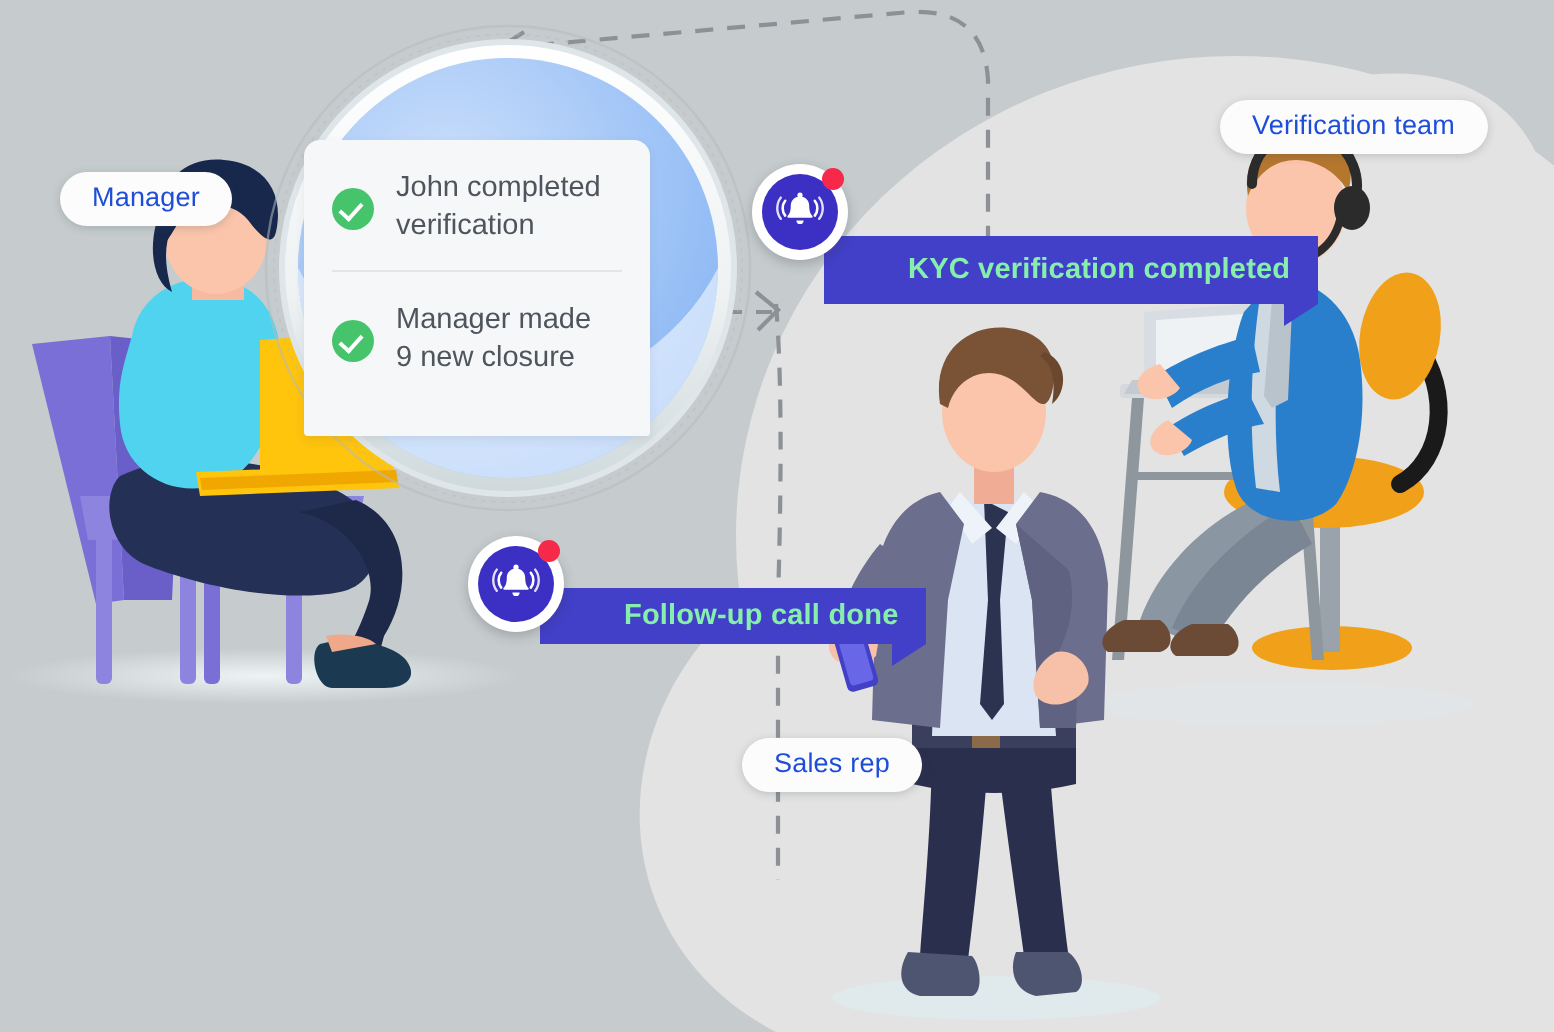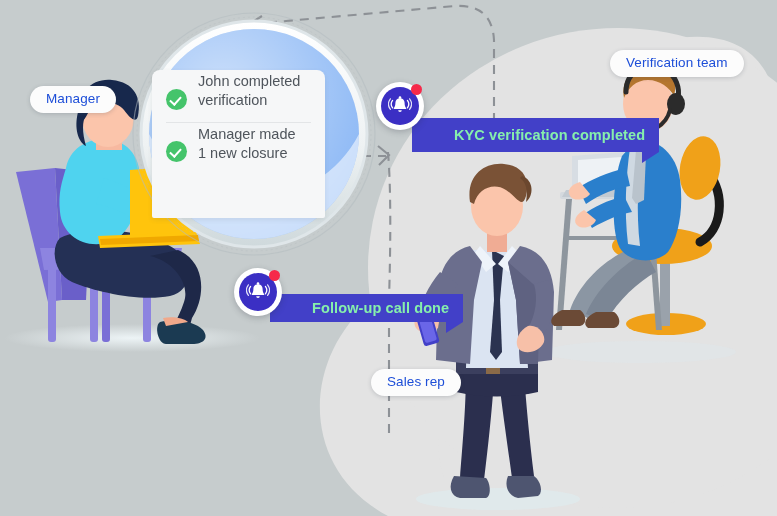--- a/index.html
+++ b/index.html
@@ -62,21 +62,21 @@
   
   #glass{position:absolute;left:131px;top:11px;width:246px;height:246px;z-index:4;}
   #card{
     position:absolute;left:152px;top:70px;width:173px;height:148px;
     background:#f6f7f8;
     border-radius:8px 8px 2px 2px;
     z-index:5;
     box-shadow:0 2px 5px rgba(70,80,90,.10);
     overflow:hidden;
   }
-  .crow{display:flex;align-items:flex-end;gap:11px;padding:2px 14px 0 14px;}
+  .crow{display:flex;align-items:center;gap:11px;padding:15px 14px 0 14px;}
   .chk{
     flex:0 0 auto;width:21px;height:21px;border-radius:50%;
     background:#45c46b;position:relative;margin-top:2px;
   }
   .chk::after{
     content:"";position:absolute;left:6px;top:5px;
     width:5px;height:9px;border:solid #fff;border-width:0 2.2px 2.2px 0;
     transform:rotate(42deg);
   }
   .ctext{font-size:14.5px;line-height:1.3;color:#4f555c;}
@@ -299,21 +299,21 @@
       <span class="ctext">
         <span>John completed</span><br>
         <span>verification</span>
       </span>
     </div>
     <div class="cdiv"></div>
     <div class="crow">
       <span class="chk"></span>
       <span class="ctext">
         <span>Manager made</span><br>
-        <span>1 new closure</span>
+        <span>9 new closure</span>
       </span>
     </div>
   </div>
 
   <div class="badge" style="left:412px;top:118px;height:34px;">
     <span class="btxt">KYC verification completed</span>
     <span class="tail"></span>
   </div>
   <div class="bellwrap" style="left:376px;top:82px;">
     <span class="bellcore">

